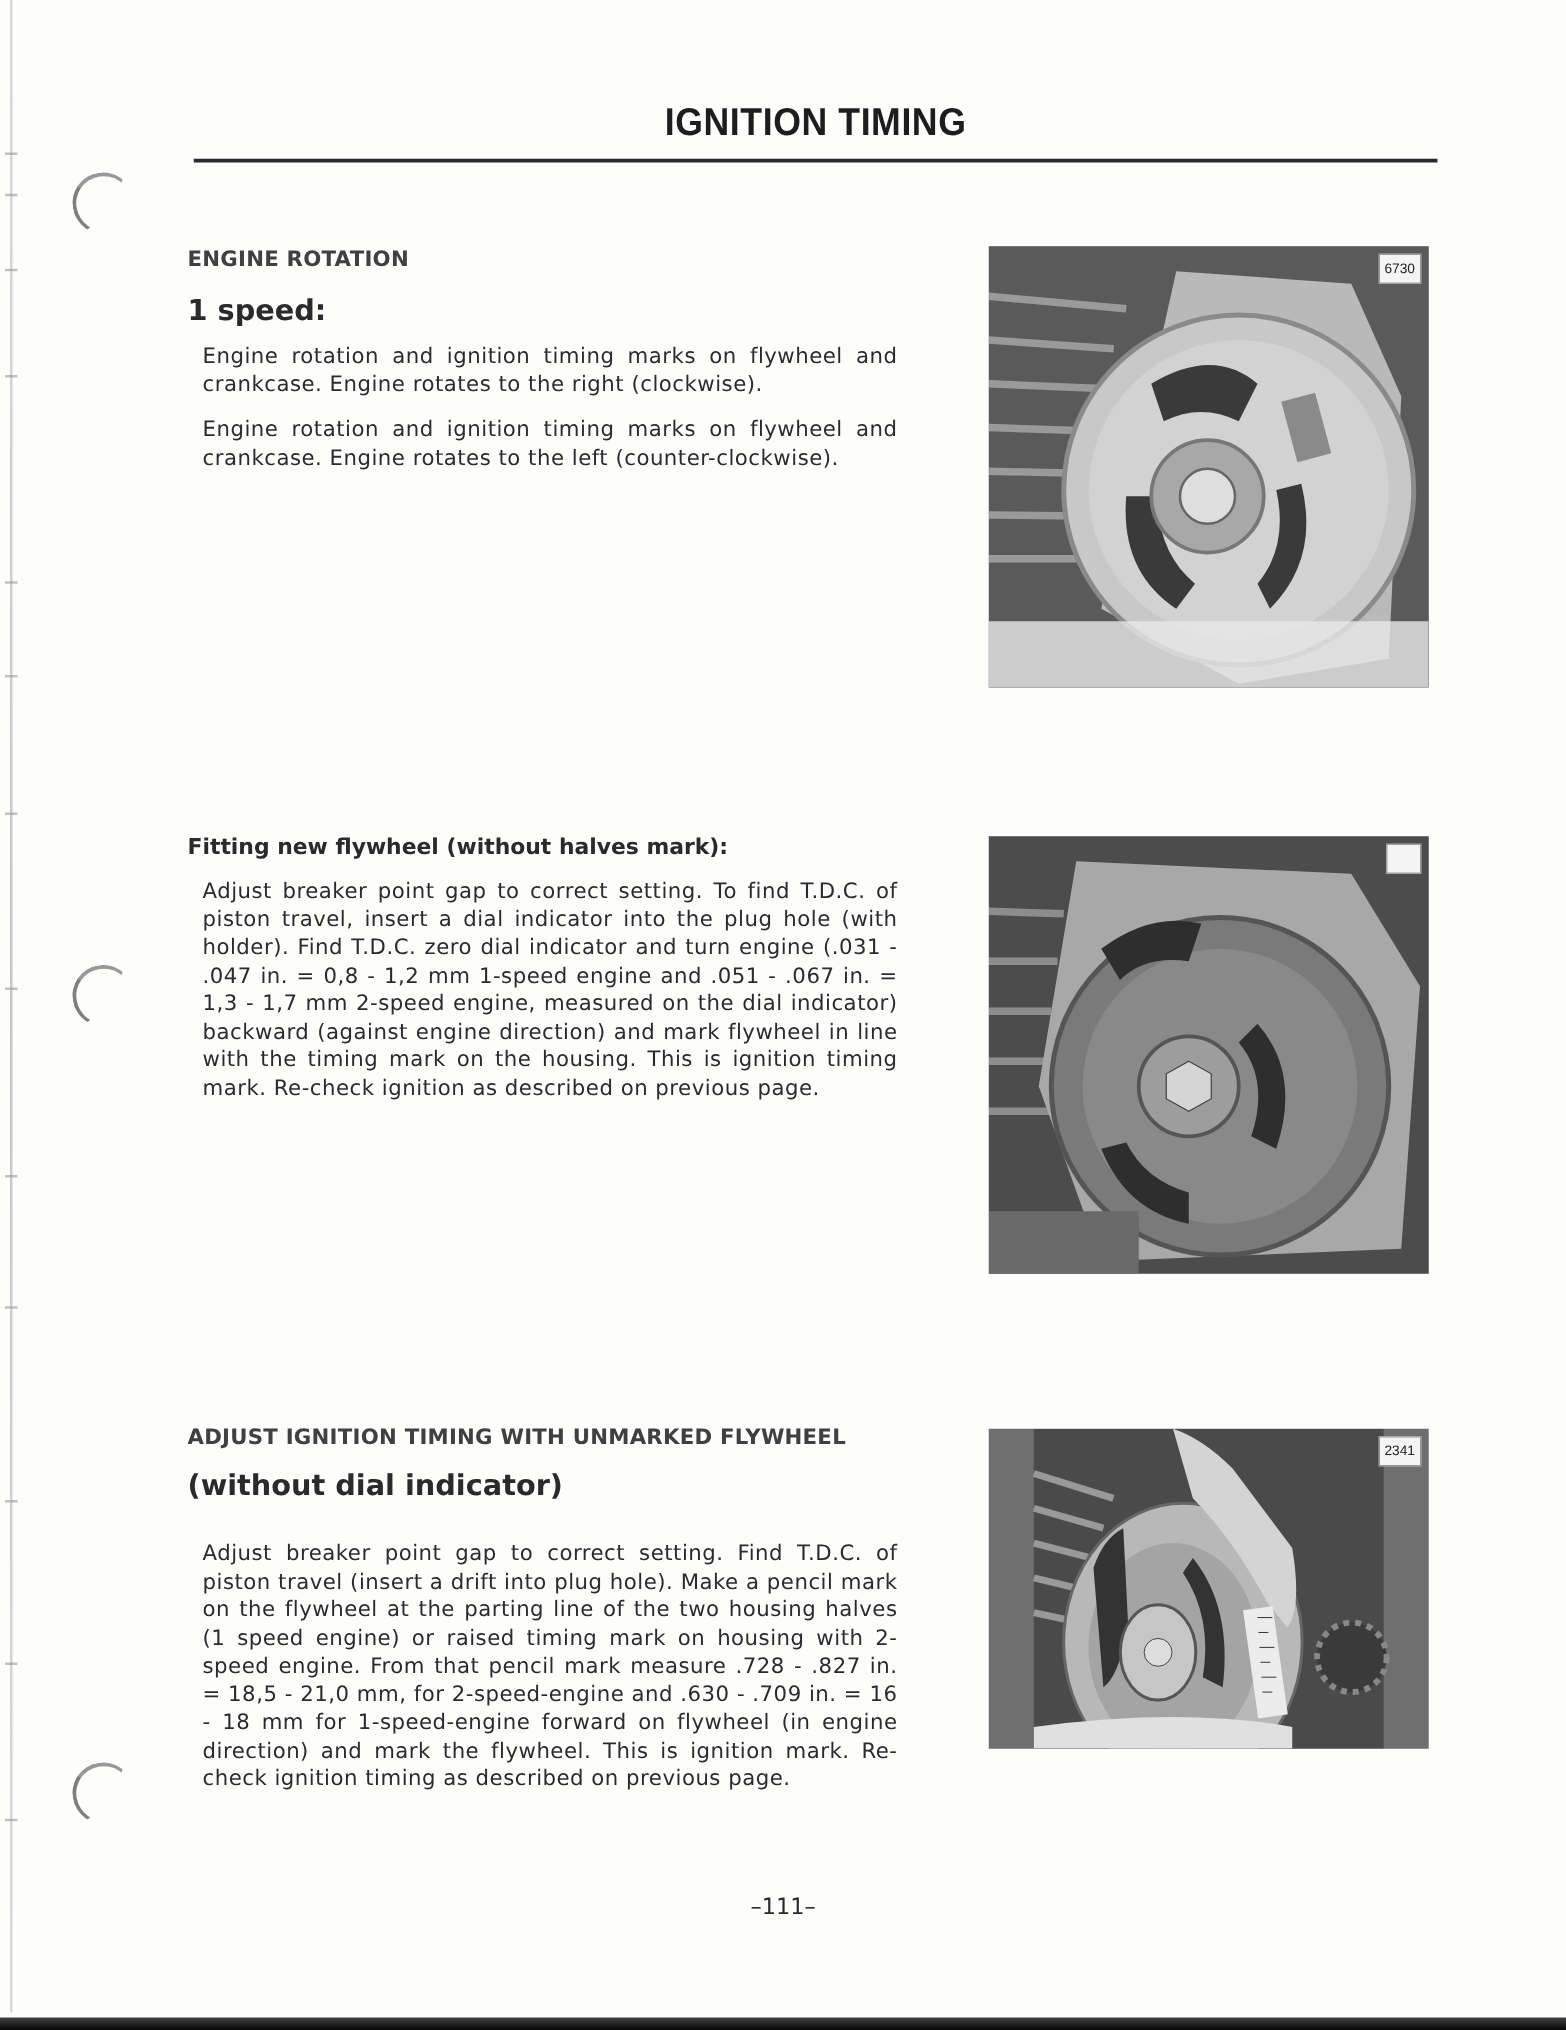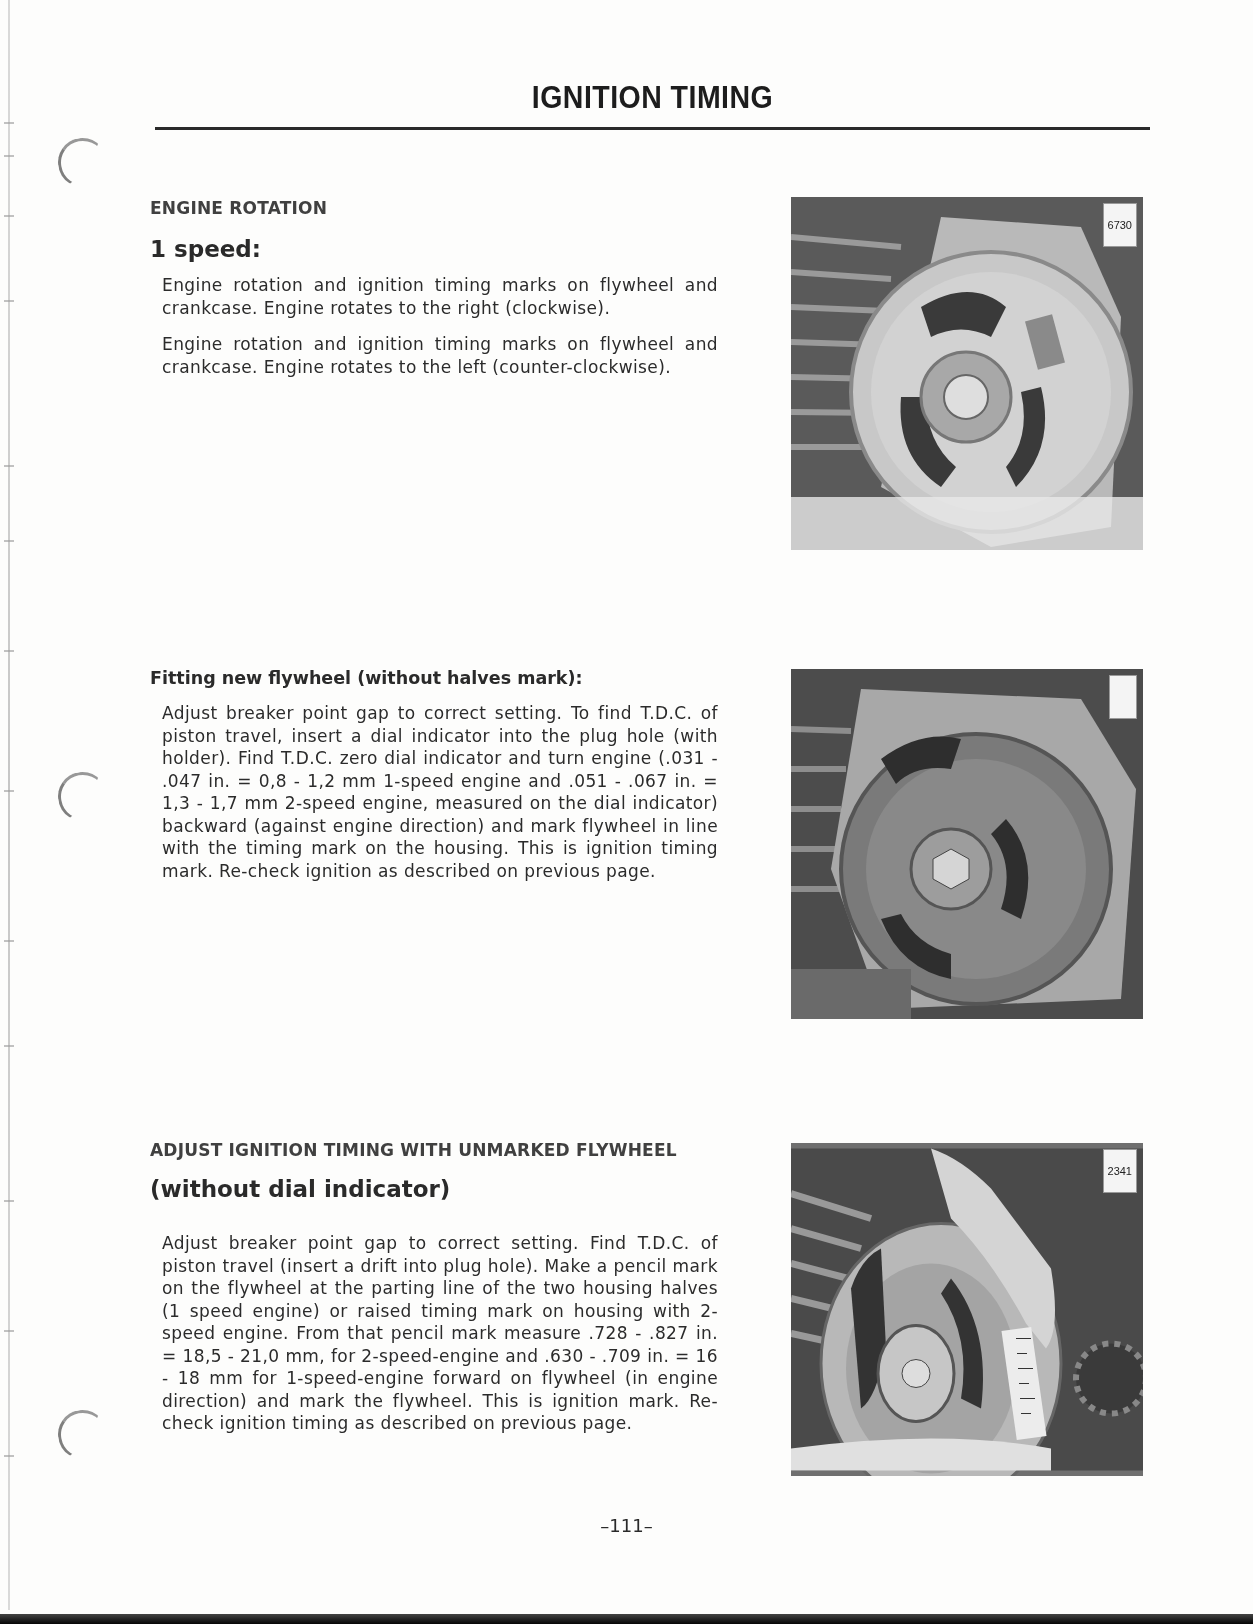--- a/index.html
+++ b/index.html
@@ -43,21 +43,21 @@
     font-size:17px; line-height:22.5px; text-align:justify; margin:12px;
     color:#2b2b2b; letter-spacing:0.4px;
   }
   .figure {
     position:absolute; left:791px; width:352px; overflow:hidden;
     background:#6f6f6f;
   }
   .figure svg { display:block; width:100%; height:100%; }
   .fig-label {
     position:absolute; right:6px; top:6px; background:#f4f4f4; color:#222;
-    font-family:"Liberation Sans", sans-serif; font-size:11px; padding:15px 4px;
+    font-family:"Liberation Sans", sans-serif; font-size:11px; padding:5px 4px;
     border:1px solid #999;
   }
   .page-number {
     position:absolute; left:0; width:1253px; top:1515px; text-align:center;
     font-size:18px; color:#2a2a2a;
   }
 </style>
 </head>
 <body>
 
@@ -143,21 +143,21 @@
     <path d="M90,90 Q130,60 170,70 L160,100 Q125,95 105,115 Z" fill="#2e2e2e"></path>
     <path d="M215,150 Q250,190 230,250 L210,240 Q225,195 200,165 Z" fill="#2e2e2e"></path>
     <path d="M90,250 Q110,300 160,310 L160,285 Q125,275 110,245 Z" fill="#2e2e2e"></path>
     <circle cx="160" cy="200" r="40" fill="#9d9d9d" stroke="#555" stroke-width="3"></circle>
     <polygon points="160,180 178,190 178,210 160,220 142,210 142,190" fill="#d5d5d5" stroke="#444"></polygon>
     <rect x="0" y="300" width="120" height="50" fill="#6a6a6a"></rect>
   </svg>
   <div class="fig-label" style="color:#888">&nbsp;&nbsp;&nbsp;&nbsp;&nbsp;&nbsp;</div>
 </div>
 
-<div class="figure" style="top:1143px;height:333px;">
+<div class="figure" style="top:1143px;height:256px;">
   <svg viewBox="0 0 352 322">
     <rect width="352" height="322" fill="#4a4a4a"></rect>
     <g stroke="#999" stroke-width="7">
       <line x1="0" y1="45" x2="80" y2="70"></line>
         <line x1="0" y1="80" x2="70" y2="100"></line>
       <line x1="0" y1="115" x2="65" y2="132"></line>
         <line x1="0" y1="150" x2="62" y2="165"></line>
       <line x1="0" y1="185" x2="60" y2="198"></line>
     </g>
     <ellipse cx="150" cy="215" rx="120" ry="140" fill="#b8b8b8" stroke="#666" stroke-width="3"></ellipse>

